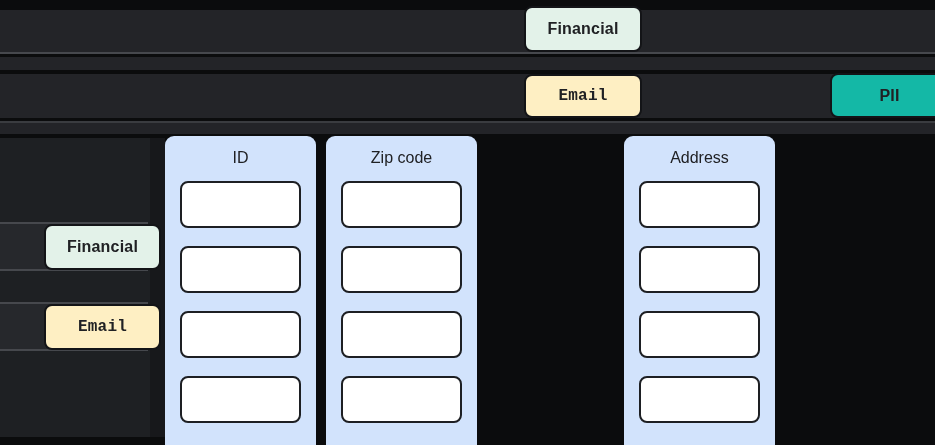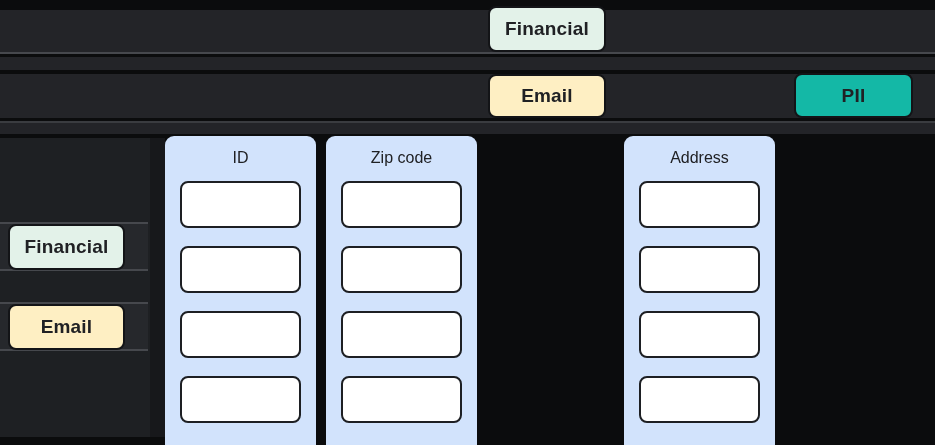--- a/index.html
+++ b/index.html
@@ -15,25 +15,26 @@
   .band-c{top:74px;height:44px;}
   .band-d{top:123px;height:11px;}
   .divider{position:absolute;left:0;width:935px;height:2px;}
   .divider-a{top:52px;background:#46484d;}
   .divider-b{top:121px;background:#3a3c40;}
 
   
   .tag{
     position:absolute;display:flex;align-items:center;justify-content:center;
     border:2px solid #131417;border-radius:8px;box-sizing:border-box;
-    font-weight:bold;font-size:19px;color:#202124;letter-spacing:.2px;
+    font-weight:bold;font-size:16px;color:#202124;letter-spacing:.2px;
     z-index:5;
+    margin-left:36px;
   }
   .tag-financial{background:#e3f2e9;}
-  .tag-email{background:#feefc3;}
+  .tag-email{background:#feefc3;font-family:Liberation Mono, monospace;}
   .tag-pii{background:#14b8a6;}
   .tag-top-financial{left:488px;top:6px;width:118px;height:46px;}
   .tag-top-email{left:488px;top:74px;width:118px;height:44px;}
   .tag-top-pii{left:794px;top:73px;width:119px;height:45px;}
   .tag-side-financial{left:8px;top:224px;width:117px;height:46px;}
   .tag-side-email{left:8px;top:304px;width:117px;height:46px;}
 
   
   .sidebar{position:absolute;left:0;top:138px;width:150px;height:299px;background:#1e2023;}
   .sidebar-gap{position:absolute;left:150px;top:138px;width:15px;height:299px;background:#17181b;}

